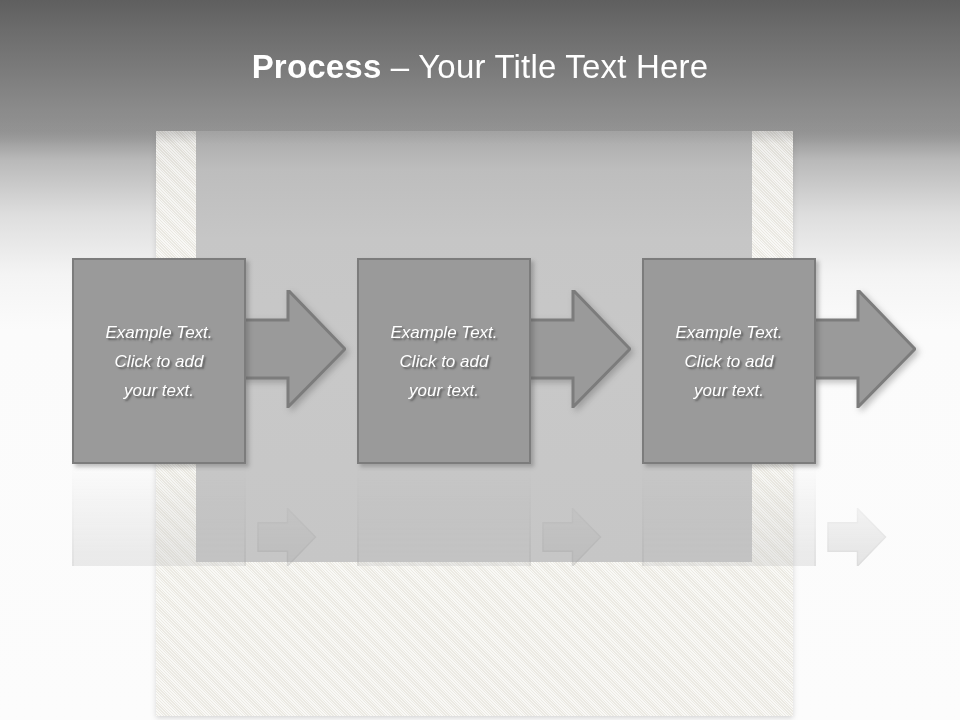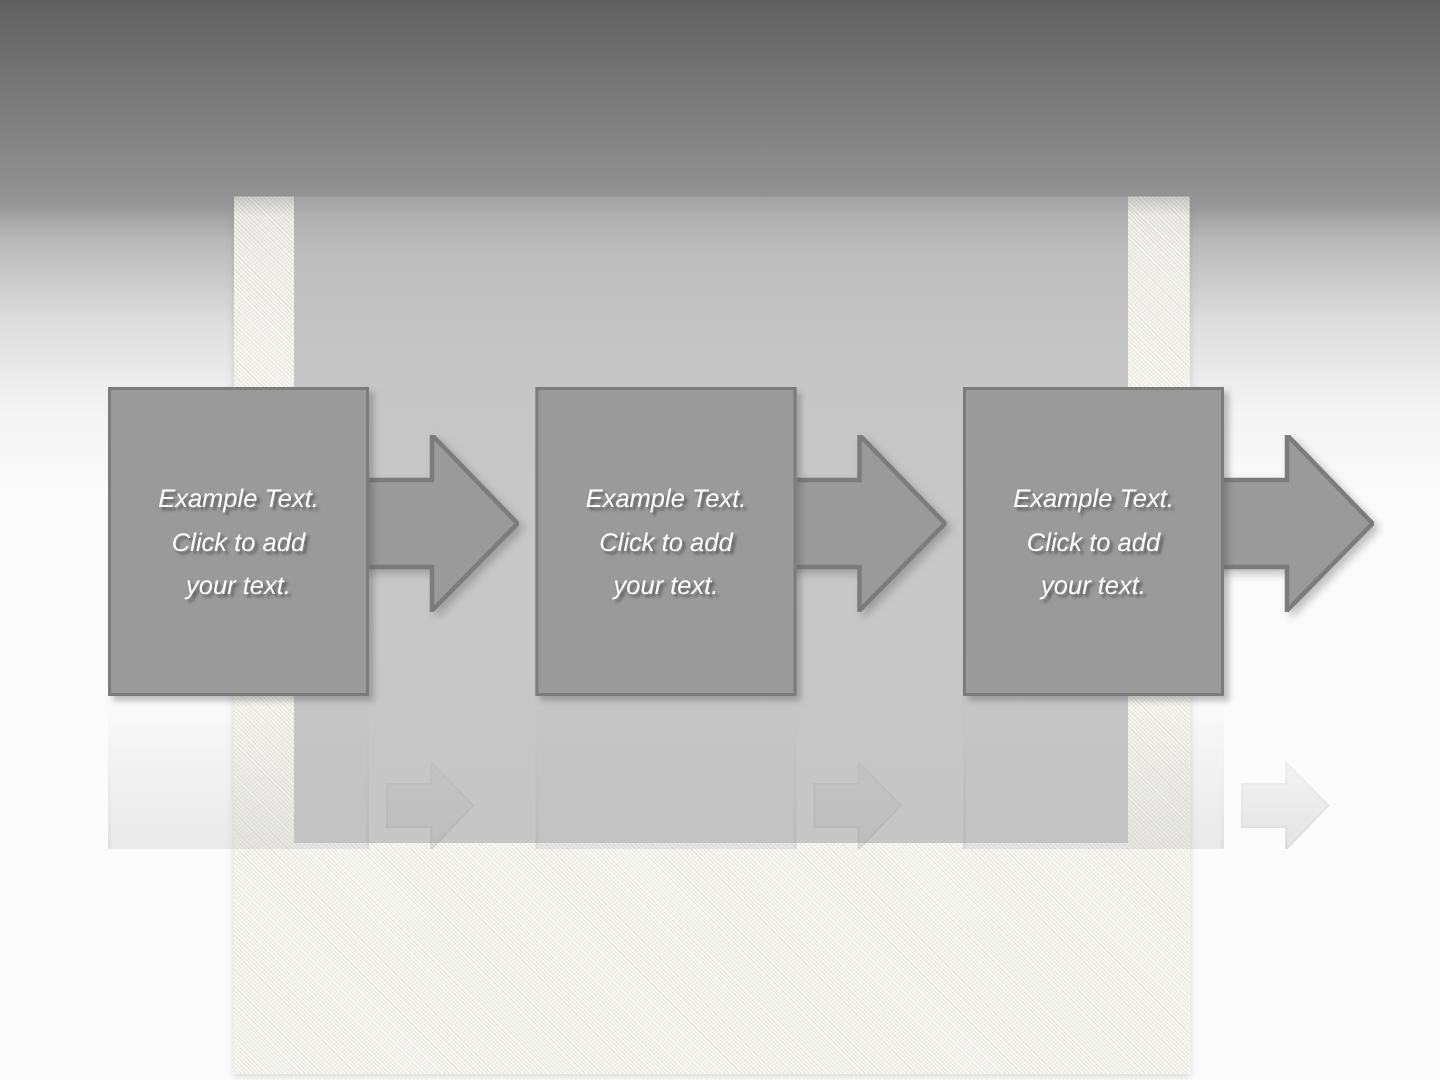--- a/index.html
+++ b/index.html
@@ -195,20 +195,23 @@
 <body>
 
 <div id="slide">
 
   <div class="bg-wash"></div>
   <div class="paper-panel"></div>
   <div class="inner-panel"></div>
   <div class="header-band"></div>
   <div class="header-fade"></div>
 
+  <div class="slide-title">
+    <span class="t-bold">Process</span><span class="t-light"> – </span><span class="t-light">Your Title Text Here</span>
+  </div>
 
   <div class="diagram">
 
     <div class="reflection">
       <div class="r-box r-b1"></div>
       <div class="r-box r-b2"></div>
       <div class="r-box r-b3"></div>
       <svg class="r-arrow r-a1" viewBox="0 0 118 118">
         <polygon points="0,30 60,30 60,0 117,59 60,117 60,88 0,88" fill="#a9a9a9" stroke="#8d8d8d" stroke-width="3"></polygon>
       </svg>

